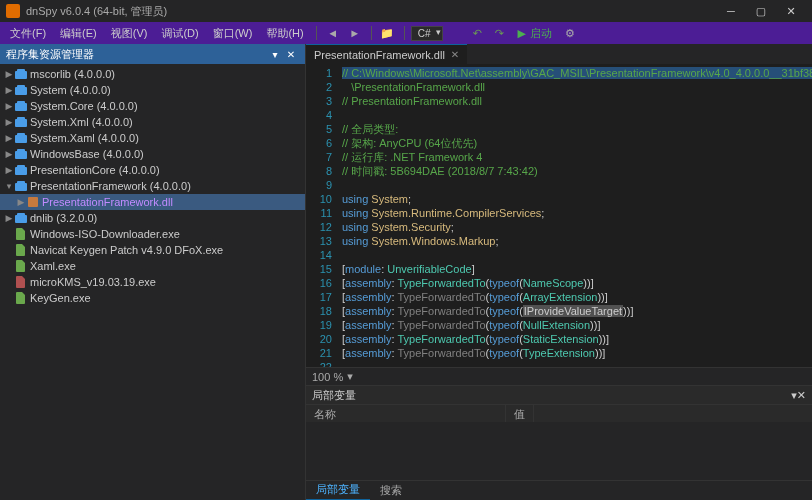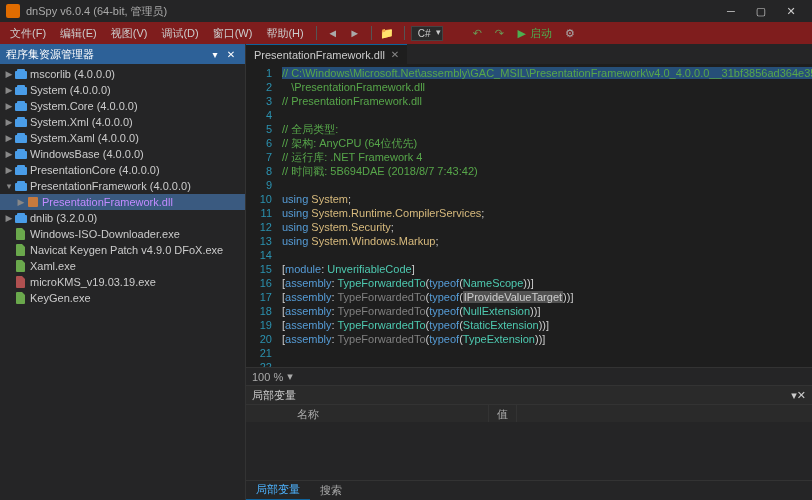--- a/index.html
+++ b/index.html
@@ -1,29 +1,29 @@
 <!DOCTYPE html>
 <html><head>
 <meta charset="utf-8">
 <style>
 * { margin: 0; padding: 0; box-sizing: border-box; font-family: 'Segoe UI', Tahoma, sans-serif; }
 body { width: 812px; height: 500px; background: #1e1e1e; color: #ccc; font-size: 11px; overflow: hidden; display: flex; flex-direction: column; }
 .titlebar { height: 22px; background: #252526; display: flex; align-items: center; padding: 0 6px; }
 .titlebar .icon { width: 14px; height: 14px; background: #e06c00; border-radius: 2px; margin-right: 6px; }
 .titlebar .title { flex: 1; color: #aaa; font-size: 11px; }
 .titlebar .winbtn { width: 30px; height: 20px; display: flex; align-items: center; justify-content: center; color: #ccc; cursor: pointer; }
-.menubar { height: 22px; background: #7f1d1d; display: flex; align-items: center; padding: 0 4px; gap: 2px; }
+.menubar { height: 22px; background: #4c1d95; display: flex; align-items: center; padding: 0 4px; gap: 2px; }
 .menubar .mitem { padding: 2px 6px; color: #ccc; cursor: pointer; }
 .menubar .sep { width: 1px; height: 14px; background: #555; margin: 0 4px; }
 .menubar .tbtn { width: 20px; height: 18px; display: flex; align-items: center; justify-content: center; cursor: pointer; color: #aaa; }
 .menubar .lang { padding: 1px 12px 1px 6px; background: #2a2a2a; border: 1px solid #444; color: #ccc; font-size: 10px; position: relative; }
 .menubar .lang::after { content: '▾'; position: absolute; right: 2px; top: 0; font-size: 9px; }
 .menubar .run { color: #4caf50; padding: 0 6px; cursor: pointer; display: flex; align-items: center; gap: 4px; }
 .body { flex: 1; display: flex; min-height: 0; }
-.sidebar { width: 246px; background: #252526; display: flex; flex-direction: column; border-right: 1px solid #333; }
+.sidebar { width: 306px; background: #252526; display: flex; flex-direction: column; border-right: 1px solid #333; }
 .panel-head { height: 20px; background: #2d6198; color: #fff; display: flex; align-items: center; padding: 0 6px; font-size: 11px; }
 .panel-head .spacer { flex: 1; }
 .panel-head .hbtn { width: 16px; height: 16px; display: flex; align-items: center; justify-content: center; cursor: pointer; font-size: 10px; }
 .tree { flex: 1; overflow: auto; padding: 2px 0; }
 .tnode { display: flex; align-items: center; height: 16px; padding-left: 4px; color: #ccc; white-space: nowrap; }
 .tnode.d1 { padding-left: 16px; }
 .tnode .exp { width: 10px; display: inline-block; text-align: center; color: #888; font-size: 9px; }
 .tnode .ico { width: 14px; height: 12px; display: inline-flex; align-items: center; justify-content: center; margin-right: 2px; }
 .tnode.sel { background: #3a5a80; }
 .tnode.sel .lbl { color: #c28bff; }
@@ -45,21 +45,21 @@
 .c-ns { color: #d7ba7d; }
 .c-attr { color: #4ec9b0; }
 .c-hl { background: #264f78; }
 .c-sel { background: #515151; padding: 0 1px; }
 .zoom { height: 18px; background: #252526; border-top: 1px solid #333; display: flex; align-items: center; padding: 0 6px; color: #aaa; font-size: 11px; gap: 4px; }
 .locals { height: 95px; background: #252526; border-top: 1px solid #333; display: flex; flex-direction: column; }
 .loc-head { height: 18px; background: #2a2a2a; display: flex; align-items: center; padding: 0 6px; color: #ccc; }
 .loc-head .spacer { flex: 1; }
 .loc-cols { height: 18px; display: flex; background: #2a2a2a; border-top: 1px solid #333; }
 .loc-cols div { padding: 2px 8px; border-right: 1px solid #333; color: #aaa; }
-.loc-cols .c1 { width: 200px; margin-left: 43px; }
+.loc-cols .c1 { width: 200px; }
 .loc-body { flex: 1; }
 .bottom-tabs { height: 20px; background: #252526; display: flex; align-items: center; border-top: 1px solid #333; }
 .btab { padding: 2px 10px; color: #aaa; font-size: 11px; cursor: pointer; }
 .btab.active { color: #4db3ff; border-bottom: 2px solid #0e639c; }
 </style>
 </head>
 <body>
 
 <div class="titlebar">
   <div class="icon"></div>
@@ -291,20 +291,21 @@
           <div><span class="c-comment">// 运行库: .NET Framework 4</span></div>
           <div><span class="c-comment">// 时间戳: 5B694DAE (2018/8/7 7:43:42)</span></div>
           <div>&nbsp;</div>
           <div><span class="c-keyword">using</span> <span class="c-ns">System</span>;</div>
           <div><span class="c-keyword">using</span> <span class="c-ns">System.Runtime.CompilerServices</span>;</div>
           <div><span class="c-keyword">using</span> <span class="c-ns">System.Security</span>;</div>
           <div><span class="c-keyword">using</span> <span class="c-ns">System.Windows.Markup</span>;</div>
           <div>&nbsp;</div>
           <div>[<span class="c-keyword">module</span>: <span class="c-attr">UnverifiableCode</span>]</div>
           <div>[<span class="c-keyword">assembly</span>: <span class="c-attr">TypeForwardedTo</span>(<span class="c-keyword">typeof</span>(<span class="c-attr">NameScope</span>))]</div>
+          <div>[<span class="c-keyword">assembly</span>: <span style="color:#808080">TypeForwardedTo</span>(<span class="c-keyword">typeof</span>(<span class="c-attr">ArrayExtension</span>))]</div>
           <div>[<span class="c-keyword">assembly</span>: <span style="color:#808080">TypeForwardedTo</span>(<span class="c-keyword">typeof</span>(<span class="c-sel">IProvideValueTarget</span>))]</div>
           <div>[<span class="c-keyword">assembly</span>: <span style="color:#808080">TypeForwardedTo</span>(<span class="c-keyword">typeof</span>(<span class="c-attr">NullExtension</span>))]</div>
           <div>[<span class="c-keyword">assembly</span>: <span class="c-attr">TypeForwardedTo</span>(<span class="c-keyword">typeof</span>(<span class="c-attr">StaticExtension</span>))]</div>
           <div>[<span class="c-keyword">assembly</span>: <span style="color:#808080">TypeForwardedTo</span>(<span class="c-keyword">typeof</span>(<span class="c-attr">TypeExtension</span>))]</div>
         </div>
     </div>
     <div class="zoom">
       <span>100 %</span>
         <span>▾</span>
     </div>

